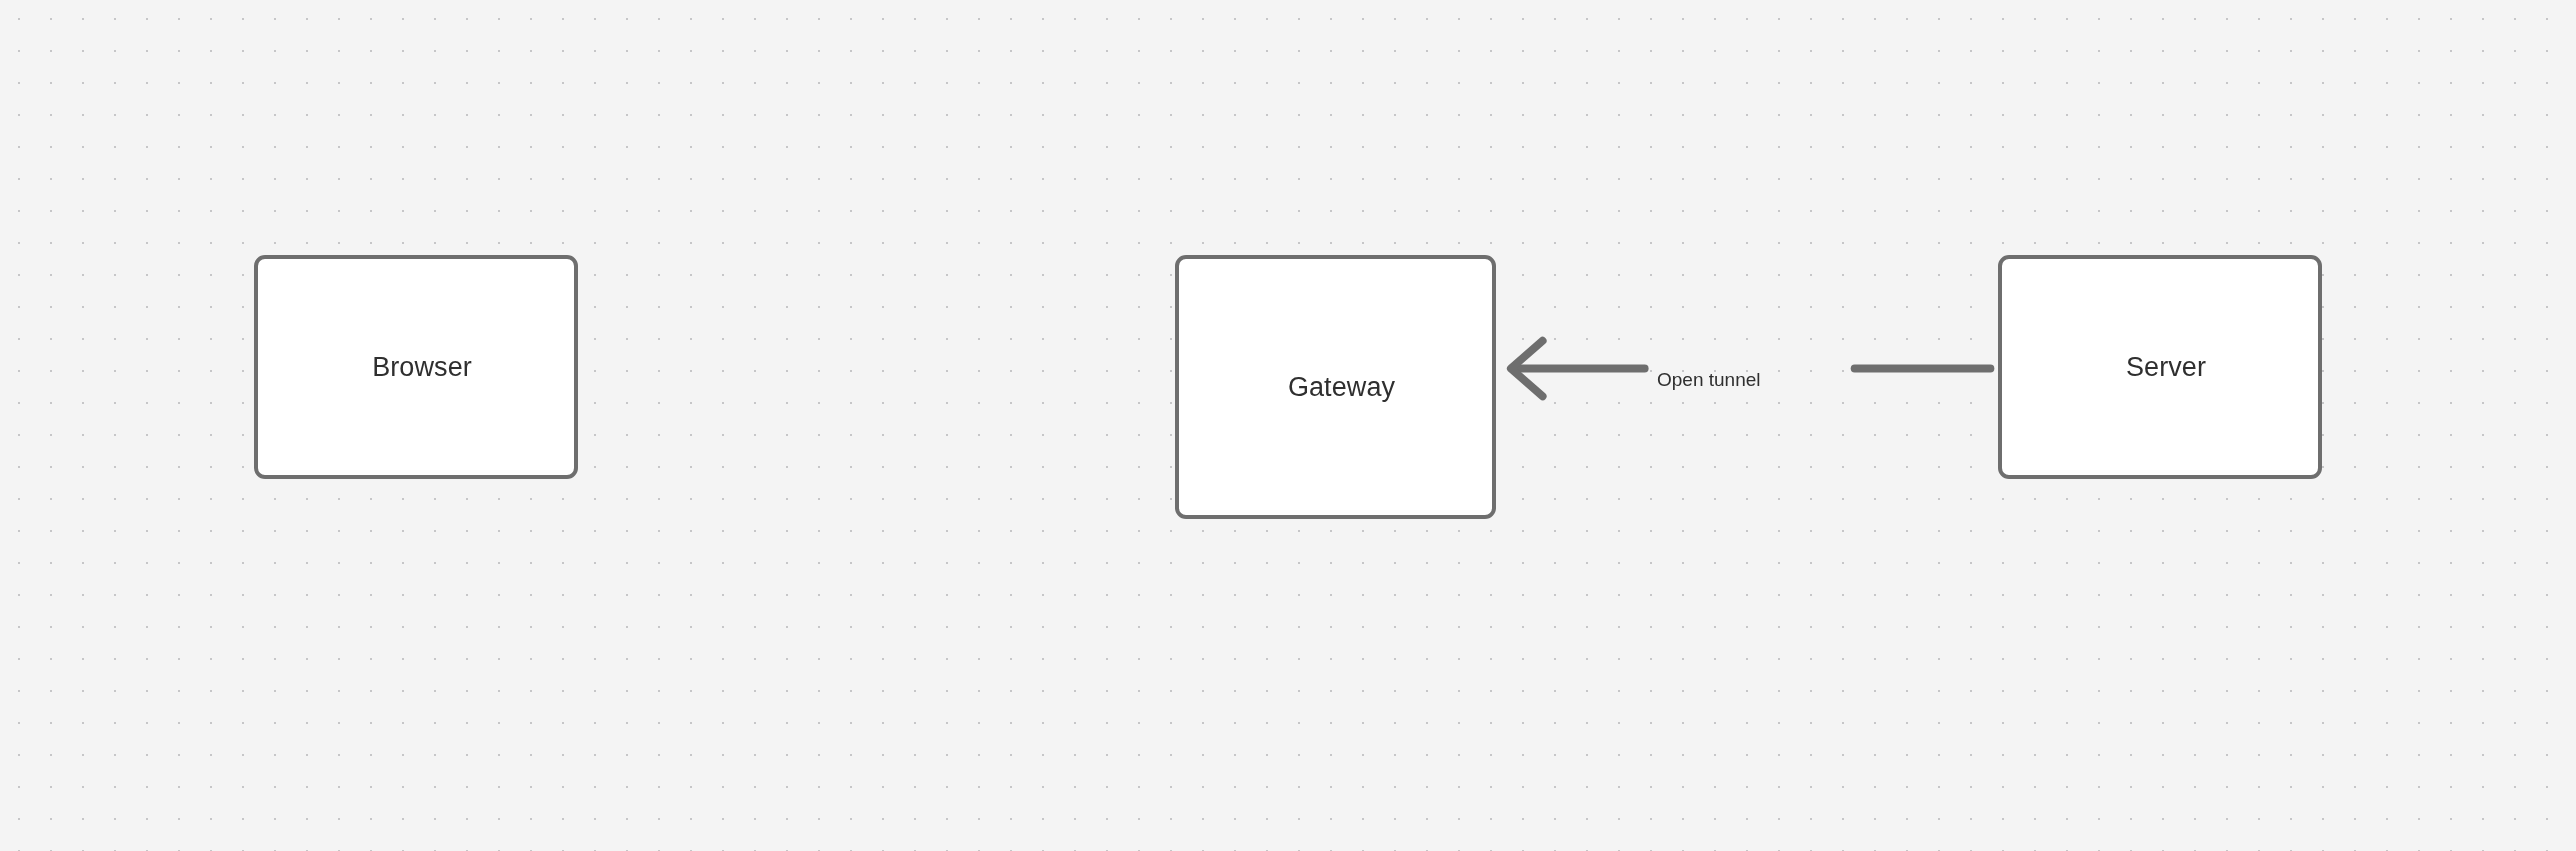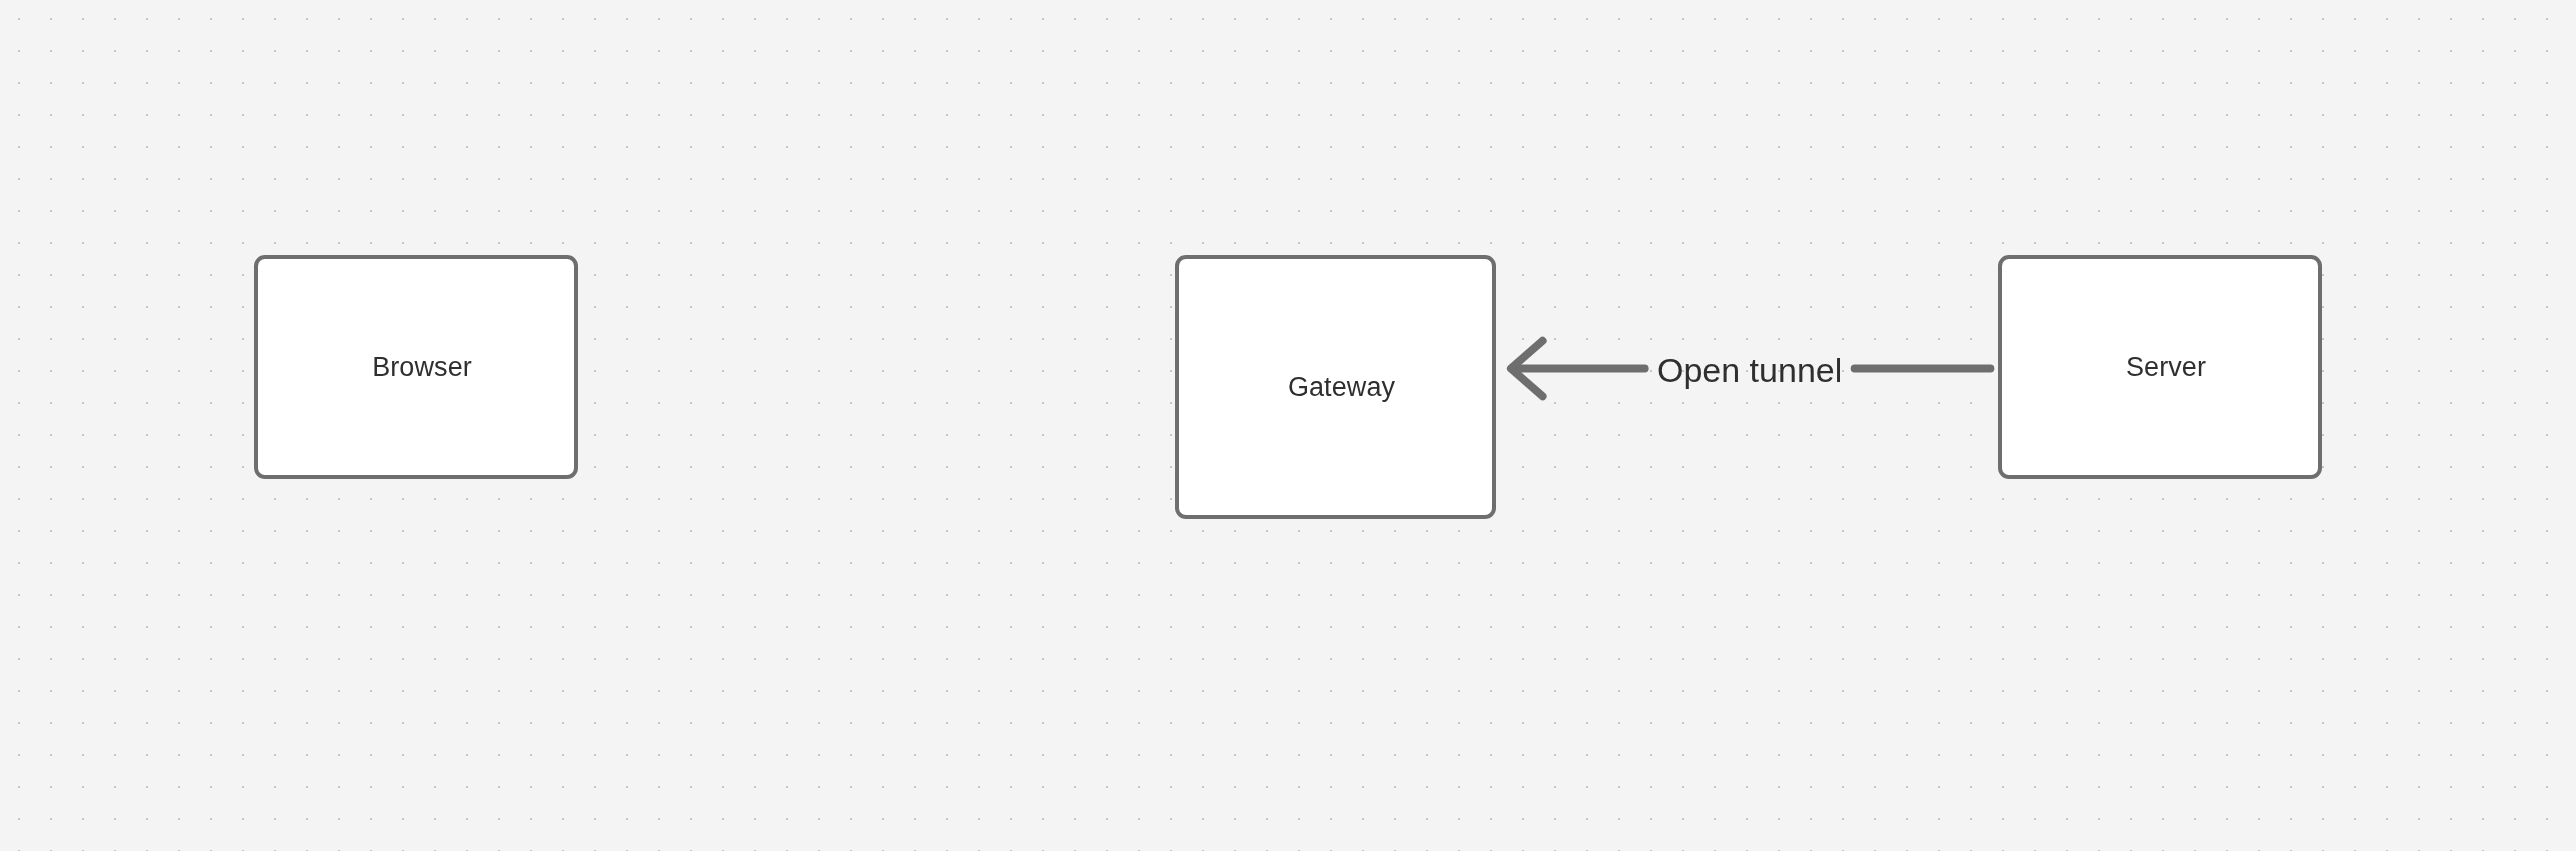--- a/index.html
+++ b/index.html
@@ -61,23 +61,23 @@
     left: 0;
     top: 0;
     width: 2576px;
     height: 851px;
     pointer-events: none;
     overflow: visible;
   }
 
   .edge-label {
     position: absolute;
-    top: 353px;
+    top: 370px;
     left: 1657px;
-    font-size: 34px;
+    font-size: 19px;
     color: #2f2f2f;
     line-height: 1;
     white-space: nowrap;
   }
 </style>
 </head>
 <body>
 
 <div id="canvas">
 

